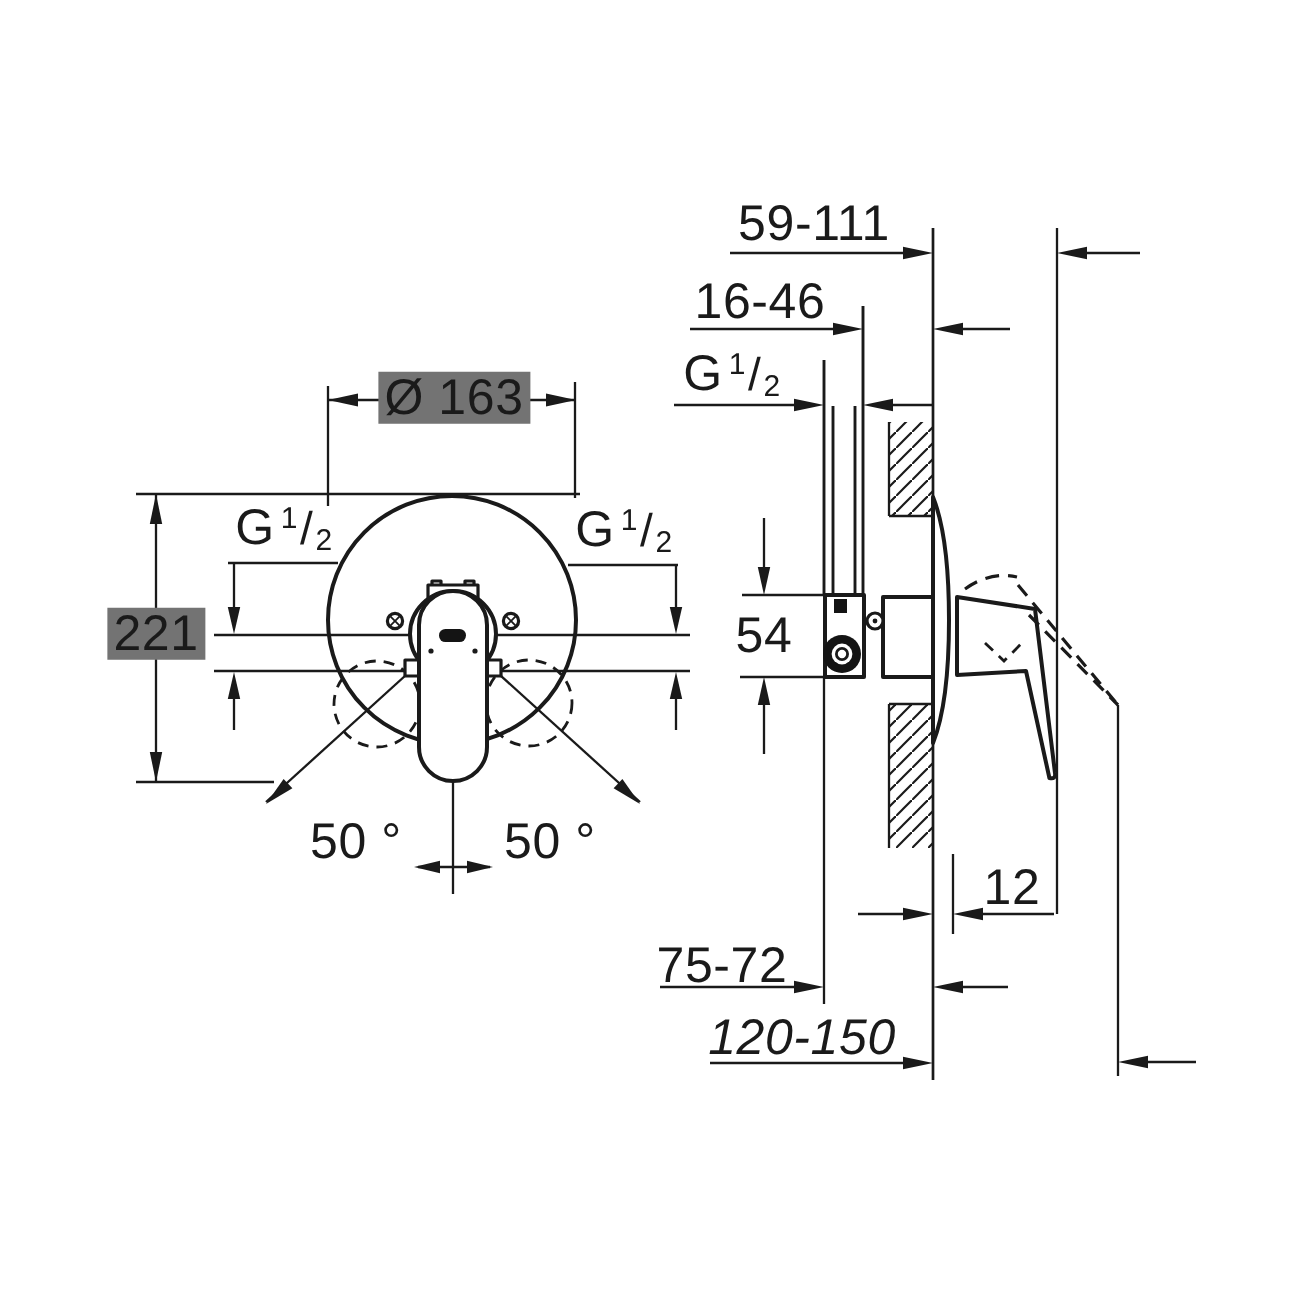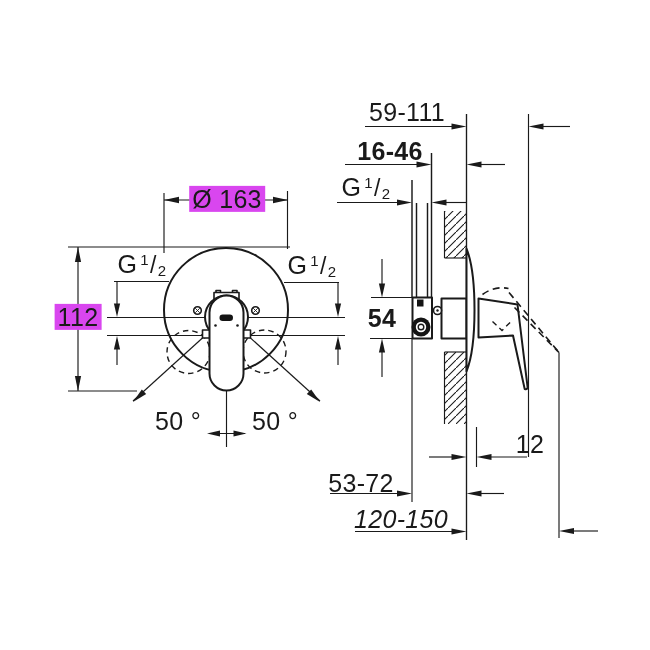--- a/index.html
+++ b/index.html
@@ -10,21 +10,21 @@
   .olw {stroke:#1a1a1a;stroke-width:2;fill:#fff;stroke-linejoin:round;}
   .ol2 {stroke:#1a1a1a;stroke-width:1.6;fill:#fff;stroke-linejoin:round;}
   .tl  {stroke:#1a1a1a;stroke-width:1.15;fill:none;}
   .wl  {stroke:#1a1a1a;stroke-width:1.35;fill:none;}
   .ml  {stroke:#1a1a1a;stroke-width:1.45;fill:none;}
   .ar  {fill:#1a1a1a;stroke:none;}
   .dsh {stroke:#1a1a1a;stroke-width:1.6;fill:none;stroke-dasharray:7 4.5;stroke-linecap:butt;}
   .dshc{stroke:#1a1a1a;stroke-width:1.4;fill:none;stroke-dasharray:5.5 4;}
   .lbl{position:absolute;font-size:25px;line-height:1.05;color:#1a1a1a;
        transform:translate(-50%,-50%);white-space:nowrap;letter-spacing:0.3px;}
-  .bg{background:#d946ef;padding:0 3px;}
+  .bg{background:#737373;padding:0 3px;}
   .g-base{margin-right:3px;}
   .g-sup{font-size:15px;vertical-align:8px;}
   .g-slash{font-size:23px;margin:0 1px;}
   .g-sub{font-size:15px;vertical-align:-3px;}
 </style>
 </head>
 <body>
 
 <div class="stage">
 
@@ -190,35 +190,35 @@
     <g>
       <line class="tl" x1="355" y1="531.5" x2="452" y2="531.5"></line>
       <polygon class="ar" points="466.5,531.5 451.5,528.4 451.5,534.6"></polygon>
       <line class="tl" x1="572" y1="531" x2="598" y2="531"></line>
       <polygon class="ar" points="559,531 574,527.9 574,534.1"></polygon>
     </g>
   </g>
 </svg>
 
 <div class="lbl bg" style="left:227px;top:199px;">Ø 163</div>
-<div class="lbl bg" style="left:78px;top:317px;">112</div>
+<div class="lbl bg" style="left:78px;top:317px;">221</div>
 
 <div class="lbl" style="left:142px;top:265px;">
   <span class="g-base">G</span><span class="g-sup">1</span><span class="g-slash">/</span><span class="g-sub">2</span>
 </div>
 <div class="lbl" style="left:312px;top:266px;">
   <span class="g-base">G</span><span class="g-sup">1</span><span class="g-slash">/</span><span class="g-sub">2</span>
 </div>
 <div class="lbl" style="left:366px;top:188px;">
   <span class="g-base">G</span><span class="g-sup">1</span><span class="g-slash">/</span><span class="g-sub">2</span>
 </div>
 
 <div class="lbl" style="left:178px;top:421px;">50 °</div>
 <div class="lbl" style="left:275px;top:421px;">50 °</div>
 
 <div class="lbl" style="left:407px;top:112px;">59-111</div>
-<div class="lbl" style="left:390px;top:151px;font-weight:bold;">16-46</div>
-<div class="lbl" style="left:382px;top:318px;font-weight:bold;">54</div>
-<div class="lbl" style="left:506px;top:444px;margin-left:24px;">12</div>
-<div class="lbl" style="left:361px;top:483px;">53-72</div>
+<div class="lbl" style="left:380px;top:151px;">16-46</div>
+<div class="lbl" style="left:382px;top:318px;">54</div>
+<div class="lbl" style="left:506px;top:444px;">12</div>
+<div class="lbl" style="left:361px;top:483px;">75-72</div>
 <div class="lbl" style="left:401px;top:519px;font-style:italic;">120-150</div>
 
 </div>
 
 </body></html>

